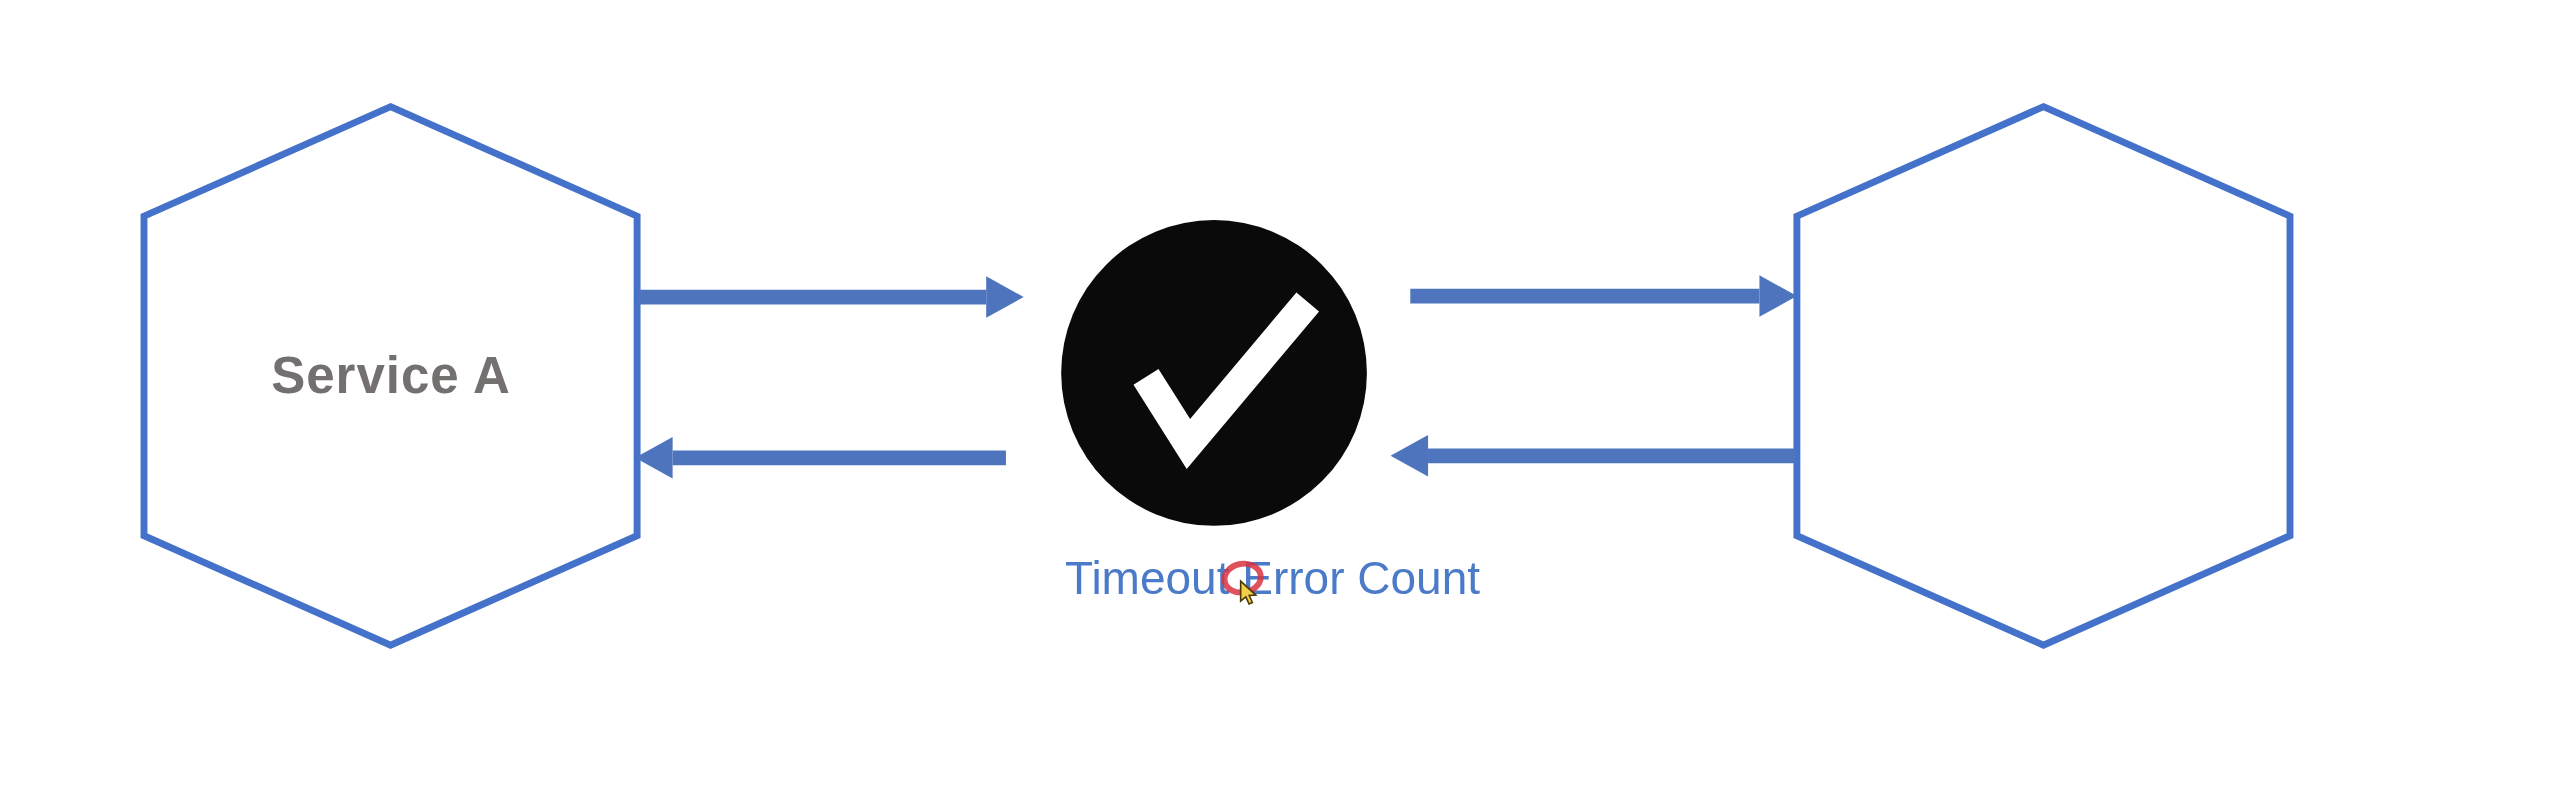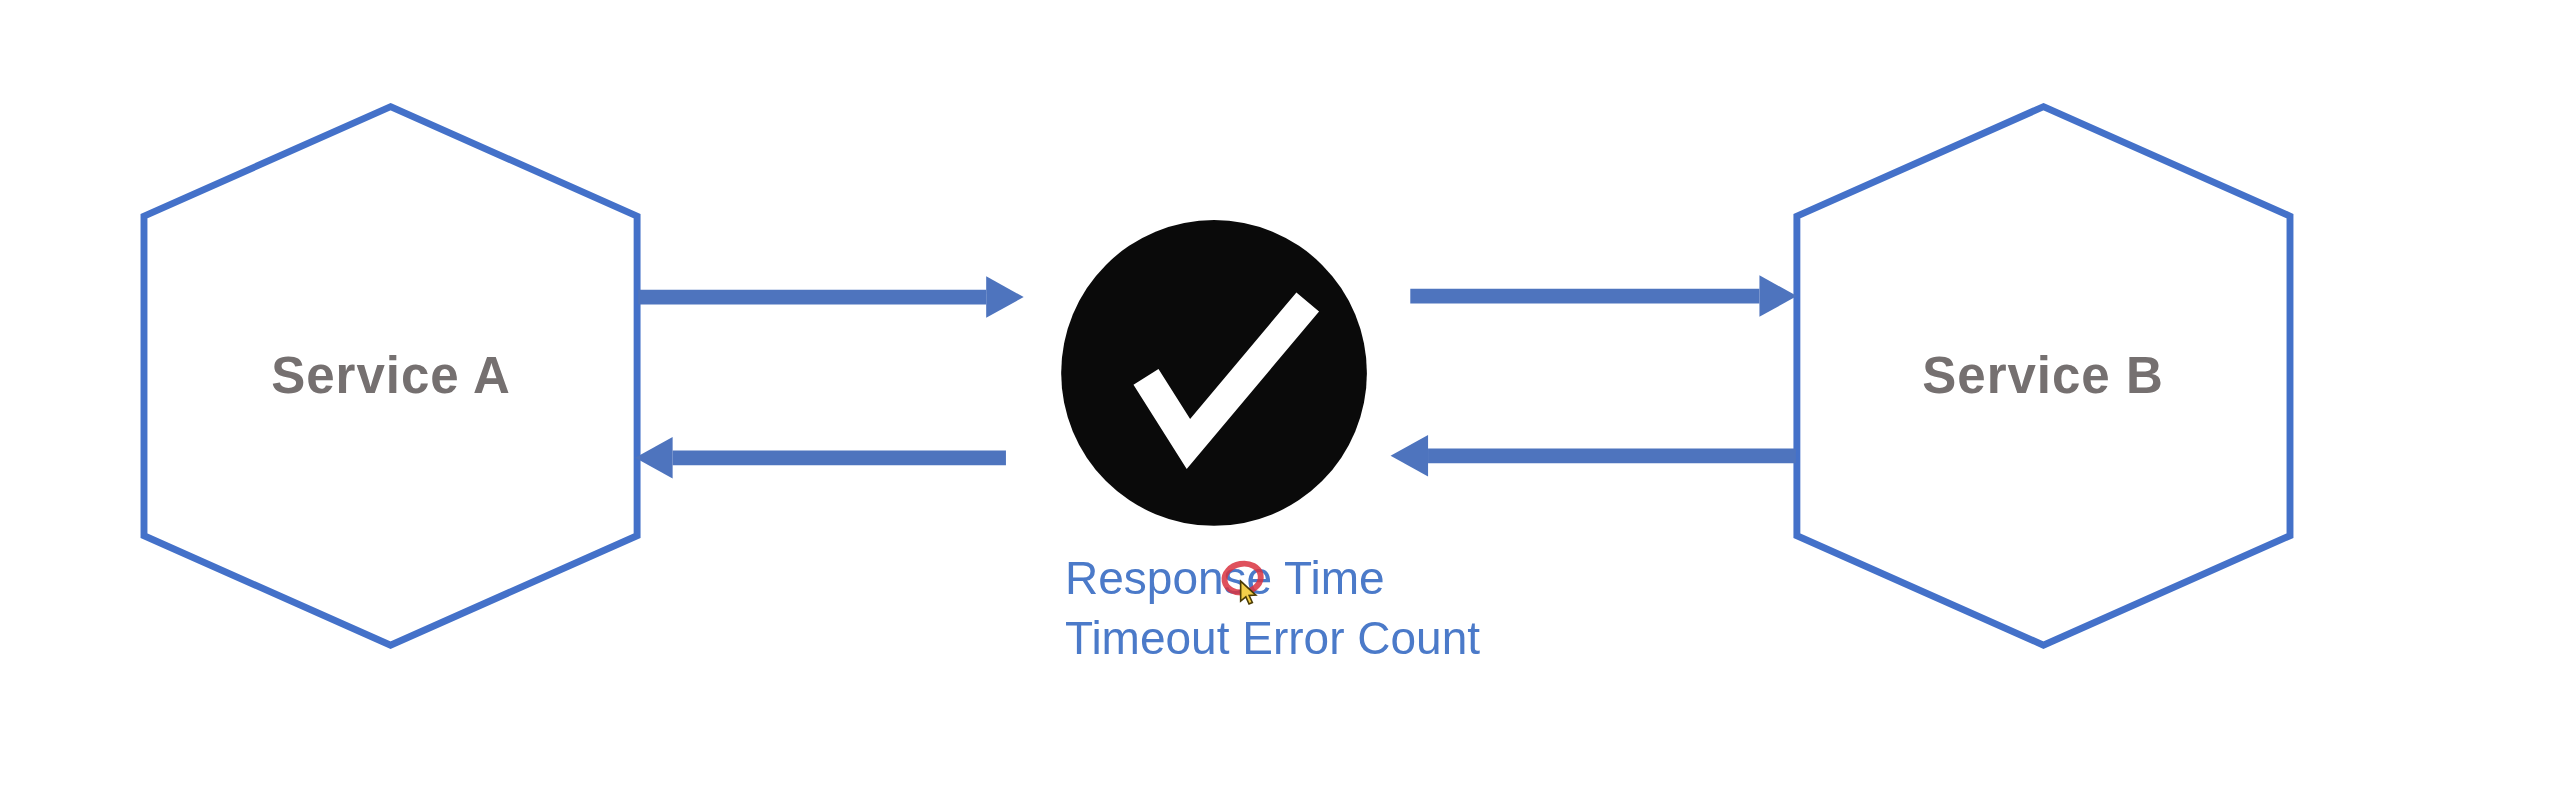--- a/index.html
+++ b/index.html
@@ -80,24 +80,22 @@
       <polygon class="arrow-head" points="1448,441 1448,483 1410,462"></polygon>
     </g>
 
     <g>
       <circle class="check-bg" cx="1231" cy="378" r="155"></circle>
       <path class="check-mark" d="M1162,382 L1205,450 L1326,306"></path>
     </g>
   </svg>
 
   <div class="svc-label" style="left:391px;top:375px;">Service A</div>
-  <div class="svc-label" style="left:2043px;top:375px;">Service B</div>
 
   <div class="metrics">
-    <div>Response Time</div>
     <div>Timeout Error Count</div>
   </div>
 
   <svg class="layer layer-cursor" viewBox="0 0 2612 824">
     <ellipse class="click-ring" cx="1260" cy="586" rx="18.5" ry="14.5" transform="rotate(-10 1260 586)"></ellipse>
     <path class="cursor-shape" d="M0 0 L0 16.2 L4.2 12.8 L6.8 18.6 L9.5 17.4 L6.9 11.7 L12.3 11.4 Z" transform="translate(1258,589) scale(1.25)"></path>
   </svg>
 
 </div>
 

